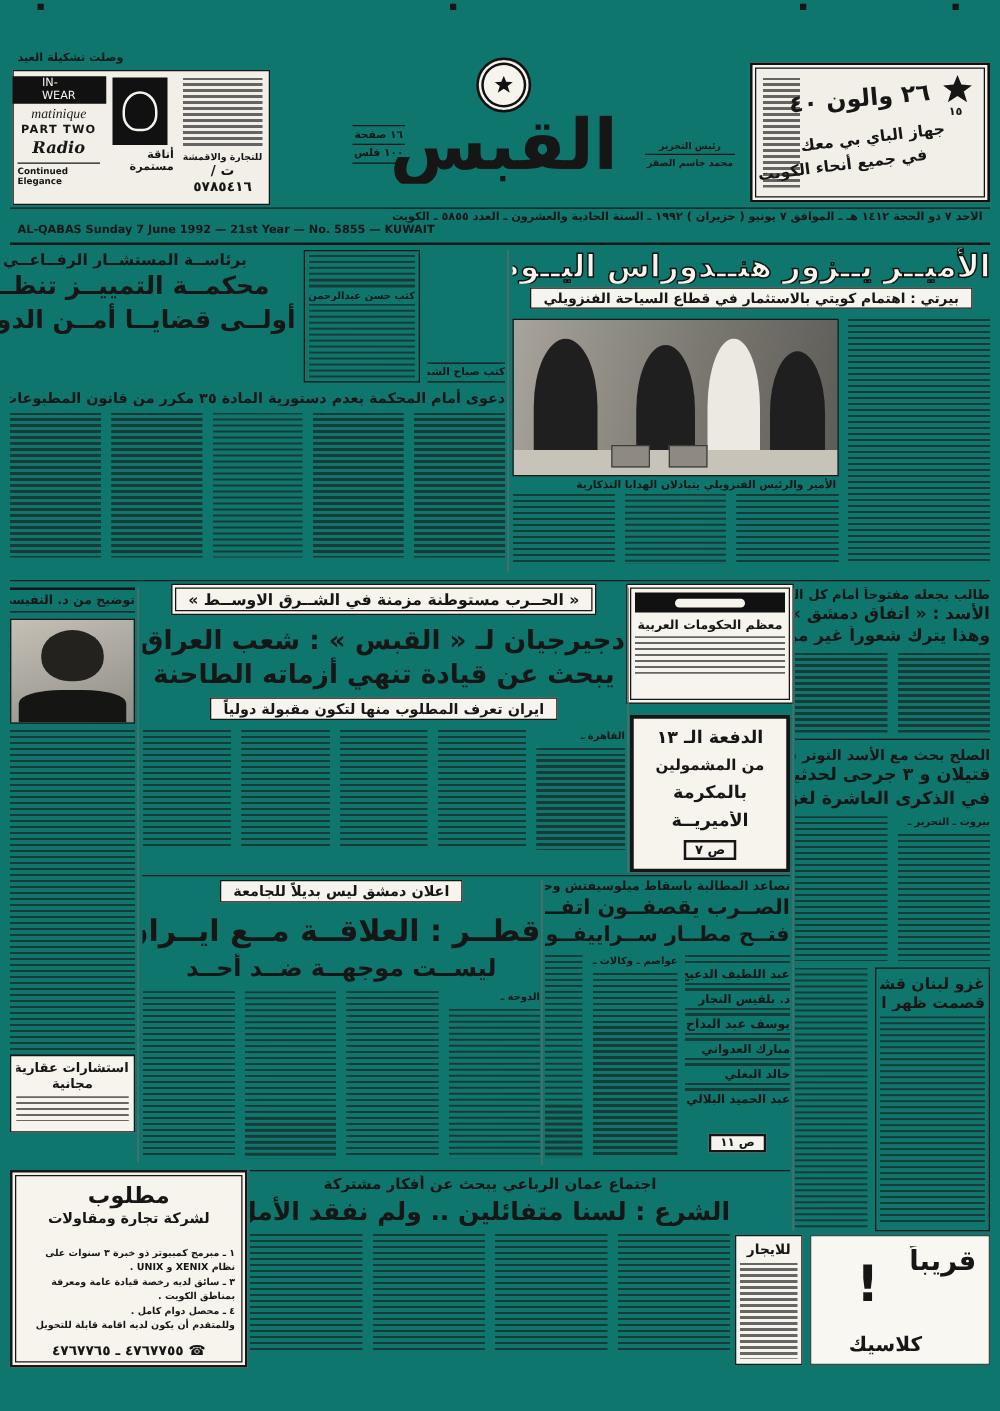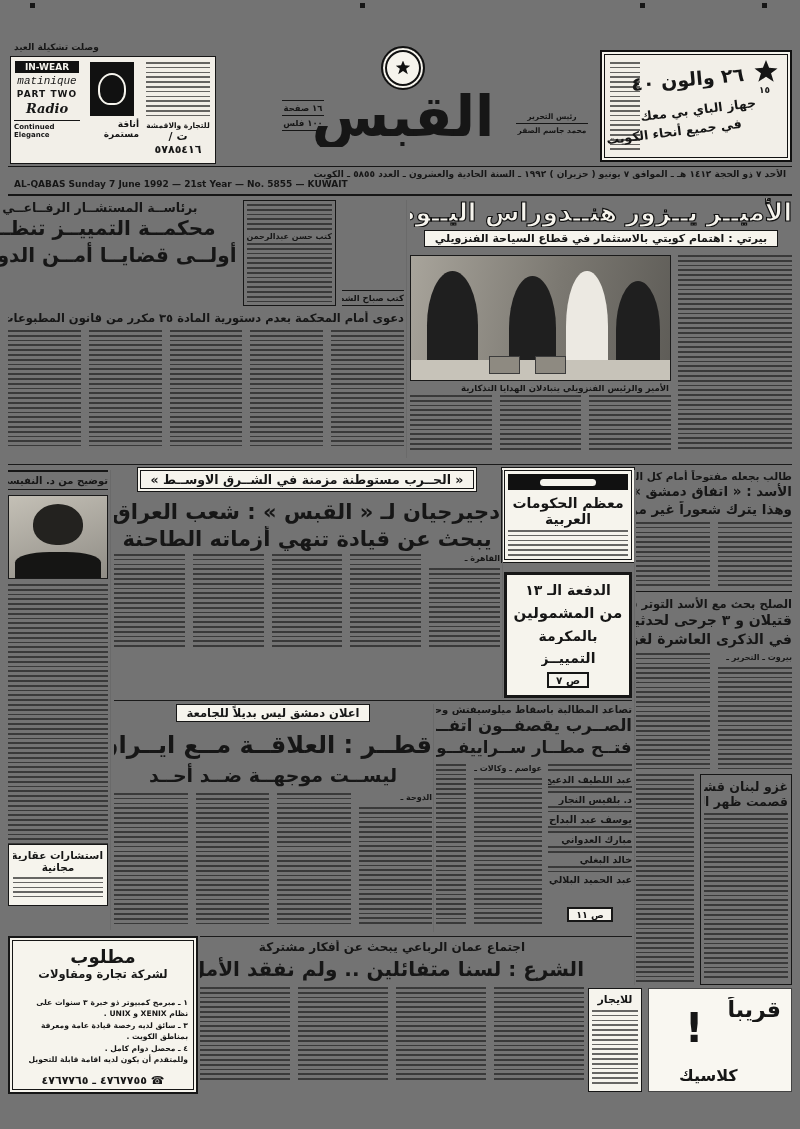--- a/index.html
+++ b/index.html
@@ -1,17 +1,17 @@
 <!DOCTYPE html>
 <html lang="ar"><head>
 <meta charset="utf-8">
 <style>
 *{box-sizing:border-box;margin:0;padding:0}
 body{width:800px;height:1129px;background:#d8d5cc;font-family:"DejaVu Sans",sans-serif}
-#page{position:relative;width:800px;height:1129px;background:#737373;color:#161616;direction:rtl;overflow:hidden}
+#page{position:relative;width:800px;height:1129px;background:#0f766e;color:#161616;direction:rtl;overflow:hidden}
 .abs{position:absolute}
 .b{font-weight:bold}
 .x{font-weight:900}
 .ctr{text-align:center}
 .nw{white-space:nowrap;overflow:hidden}
 .rule-h{position:absolute;background:#1a1a1a;height:1px}
 .rule-v{position:absolute;background:#6a6a6a;width:1px}
 .tb{background-image:repeating-linear-gradient(to bottom,rgba(28,28,28,.66) 0,rgba(28,28,28,.66) 1.7px,rgba(0,0,0,0) 1.7px,rgba(0,0,0,0) 4.8px);background-origin:content-box;background-clip:content-box}
 .cols{display:flex;gap:8px}
 .cols>.col{flex:1;display:flex;flex-direction:column;gap:2px}
@@ -43,22 +43,22 @@
 
   <div class="abs blackmark" style="left:30px;top:3px;width:5px;height:5px"></div>
   <div class="abs blackmark" style="left:360px;top:3px;width:5px;height:5px"></div>
   <div class="abs blackmark" style="left:640px;top:3px;width:5px;height:5px"></div>
   <div class="abs blackmark" style="left:762px;top:3px;width:5px;height:5px"></div>
 
   <div class="abs b" style="left:14px;top:42px;font-size:9px">وصلت تشكيلة العيد</div>
 
   <div class="abs" style="left:10px;top:56px;width:206px;height:108px;border:1px solid #161616;background:#f2efe8;direction:ltr;display:flex">
     <div style="width:72px;padding:4px 3px;display:flex;flex-direction:column;gap:2px;align-items:center">
-      <div style="background:#111;color:#f6f4ed;font-size:9px;font-weight:bold;padding:1px 10px">IN-WEAR</div>
-      <div style="font-family:Liberation Mono, monospace;font-style:italic;font-size:11px">matinique</div>
+      <div style="background:#111;color:#f6f4ed;font-size:9px;font-weight:normal;padding:1px 24px">IN-WEAR</div>
+      <div style="font-family:Liberation Serif, serif;font-style:italic;font-size:11px">matinique</div>
       <div style="font-size:9px;font-weight:bold;letter-spacing:1px">PART TWO</div>
       <div style="font-family:'DejaVu Serif',serif;font-style:italic;font-size:13px;font-weight:bold">Radio</div>
       <div style="font-size:7px;font-weight:bold;border-top:1px solid #161616;padding-top:2px;margin-top:2px">Continued Elegance</div>
     </div>
     <div style="width:58px;padding:5px 2px;display:flex;flex-direction:column;align-items:center;gap:3px">
       <div style="width:44px;height:54px;background:#111;display:flex;align-items:center;justify-content:center">
         <div style="width:28px;height:32px;border:2px solid #f6f4ed;border-radius:50% 50% 42% 42%"></div>
       </div>
       <div class="b" style="font-size:9px;direction:rtl">أناقة مستمرة</div>
     </div>
@@ -173,20 +173,21 @@
       <div class="head"></div>
       <div class="torso"></div>
     </div>
     <div class="tb" style="height:262px"></div>
   </div>
 
   <div class="abs" style="left:114px;top:470px;width:386px;height:228px">
     <div class="ctr"><span class="kbox frame2 nw" style="display:inline-block;font-size:12.5px">« الحــرب مستوطنة مزمنة في الشــرق الاوســط »</span></div>
     <div class="x ctr nw" style="font-size:21px;line-height:1.35;margin-top:5px">دجيرجيان لـ « القبس » : شعب العراق</div>
     <div class="x ctr nw" style="font-size:21px;line-height:1.3">يبحث عن قيادة تنهي أزماته الطاحنة</div>
+    <div class="ctr" style="margin:4px 0"><span class="kbox nw" style="display:inline-block;font-size:11.5px">ايران تعرف المطلوب منها لتكون مقبولة دولياً</span></div>
     <div class="cols" style="height:96px">
       <div class="col">
           <div class="lead nw">القاهرة ـ</div>
           <div class="tb"></div>
         </div>
       <div class="col">
           <div class="tb"></div>
         </div>
       <div class="col">
           <div class="tb"></div>
@@ -197,29 +198,29 @@
       <div class="col">
           <div class="tb"></div>
         </div>
     </div>
   </div>
 
   <div class="abs" style="left:504px;top:470px;width:128px;height:90px;border:1px solid #161616;box-shadow:0 0 0 2px #f6f4ed,0 0 0 3px #161616;padding:3px;background:#f6f4ed">
     <div style="height:16px;background:#111;display:flex;align-items:center;justify-content:center">
       <div style="width:56px;height:7px;border-radius:4px;background:#f6f4ed"></div>
     </div>
-    <div class="b ctr" style="font-size:14px;margin-top:5px">معظم الحكومات العربية</div>
+    <div class="b ctr" style="font-size:10px;margin-top:5px">معظم الحكومات العربية</div>
     <div class="tb" style="height:30px;margin-top:3px"></div>
   </div>
 
   <div class="abs" style="left:504px;top:572px;width:128px;height:126px;border:3px solid #161616;padding:7px 4px;display:flex;flex-direction:column;align-items:center;justify-content:space-between;background:#f6f4ed">
     <div class="x ctr nw" style="font-size:14px">الدفعة الـ ١٣</div>
-    <div class="x ctr nw" style="font-size:15px">من المشمولين</div>
+    <div class="x ctr nw" style="font-size:12px">من المشمولين</div>
     <div class="x ctr nw" style="font-size:14px">بالمكرمة</div>
-    <div class="x ctr nw" style="font-size:14px">التمييــز</div>
+    <div class="x ctr nw" style="font-size:14px">الأميريــة</div>
     <span class="pgref nw" style="font-size:10.5px">ص ٧</span>
   </div>
 
   <div class="abs" style="left:636px;top:470px;width:156px;height:515px;display:flex;flex-direction:column">
     <div class="kick nw" style="font-size:10.5px">طالب بجعله مفتوحاً أمام كل العرب</div>
     <div class="x ctr nw" style="font-size:13.5px;line-height:1.4">الأسد : « اتفاق دمشق » فتر</div>
     <div class="x ctr nw" style="font-size:13.5px;line-height:1.3">وهذا يترك شعوراً غير مريح</div>
     <div class="cols" style="height:64px;margin-top:4px">
       <div class="col">
           <div class="tb"></div>

